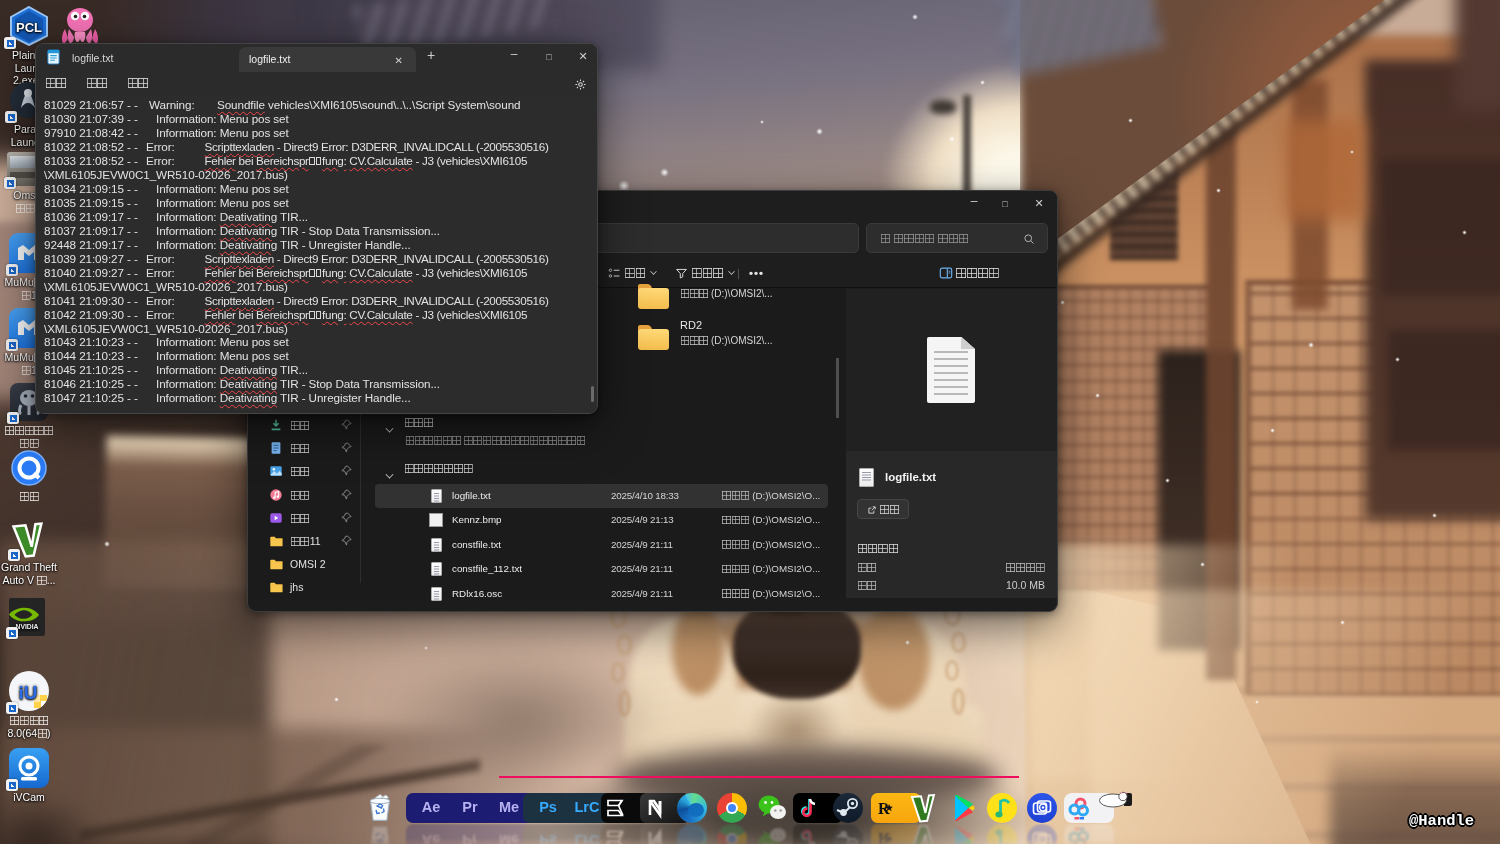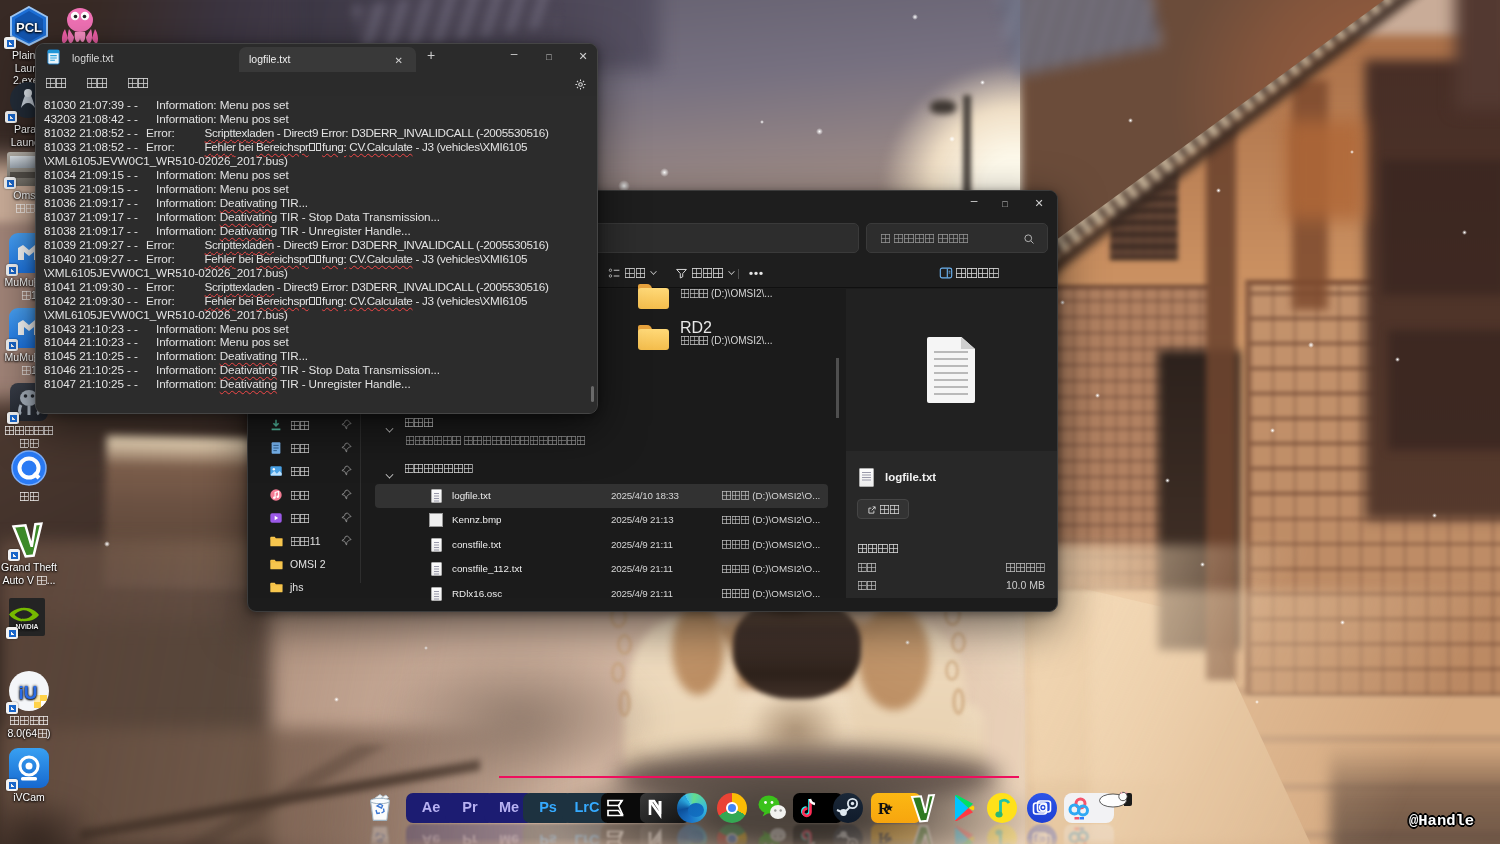--- a/index.html
+++ b/index.html
@@ -473,21 +473,21 @@
               <div class="fr"></div>
             </div>
           </div>
           <div style="position:absolute;left:319px;top:-1px;font-size:10px;color:#d6d6d6"><i class="k"></i><i class="k"></i><i class="k"></i> (D:)\OMSI2\...</div>
           <div style="position:absolute;left:277px;top:36px">
             <div class="folder">
               <div class="bk"></div>
               <div class="fr"></div>
             </div>
           </div>
-          <div style="position:absolute;left:319px;top:30px;font-size:16px">RD2</div>
+          <div style="position:absolute;left:319px;top:30px;font-size:11px">RD2</div>
           <div style="position:absolute;left:319px;top:46px;font-size:10px;color:#d6d6d6"><i class="k"></i><i class="k"></i><i class="k"></i> (D:)\OMSI2\...</div>
           <div style="position:absolute;left:25px;top:129px"><span class="chev"></span></div>
           <div style="position:absolute;left:43px;top:127px;font-size:10.5px;font-weight:bold"><i class="k"></i><i class="k"></i><i class="k"></i></div>
           <div style="position:absolute;left:44px;top:146px;font-size:10px;color:#a8a8a8"><i class="k"></i><i class="k"></i><i class="k"></i><i class="k"></i><i class="k"></i><i class="k"></i> <i class="k"></i><i class="k"></i><i class="k"></i><i class="k"></i><i class="k"></i><i class="k"></i><i class="k"></i><i class="k"></i><i class="k"></i><i class="k"></i><i class="k"></i><i class="k"></i><i class="k"></i></div>
           <div style="position:absolute;left:25px;top:175px"><span class="chev"></span></div>
           <div style="position:absolute;left:43px;top:173px;font-size:10.5px;font-weight:bold"><i class="k"></i><i class="k"></i><i class="k"></i><i class="k"></i><i class="k"></i><i class="k"></i><i class="k"></i></div>
           <div class="frow" style="top:194.5px;background:#323232;border-radius:4px;">
             <div class="fico docic"></div>
             <span class="fname">logfile.txt</span>
             <span class="fdate">2025/4/10 18:33</span>
@@ -556,30 +556,31 @@
         <span style="position:absolute;left:9px;top:5px"><i class="k"></i><i class="k"></i></span>
         <span style="position:absolute;left:50px;top:5px"><i class="k"></i><i class="k"></i></span>
         <span style="position:absolute;left:91px;top:5px"><i class="k"></i><i class="k"></i></span>
         <svg style="position:absolute;right:10px;top:6px" width="13" height="13" viewBox="0 0 16 16">
           <circle cx="8" cy="8" r="2.2" fill="none" stroke="#ddd" stroke-width="1.3"></circle>
           <path d="M8 1.8v2M8 12.2v2M1.8 8h2M12.2 8h2M3.6 3.6l1.4 1.4M11 11l1.4 1.4M12.4 3.6L11 5M5 11l-1.4 1.4" stroke="#ddd" stroke-width="1.3"></path>
         </svg>
       </div>
       <div class="edit">
         <div style="position:absolute;left:0;top:2px;width:100%">
+          <div class="ln"><span class="s" style="left:8px">81029 21:06:57 - -</span><span class="s" style="left:113px">Warning:</span><span class="s" style="left:181px"><u>Soundfile</u> vehicles\XMI6105\sound\..\..\Script System\sound</span></div>
           <div class="ln"><span class="s" style="left:8px">81030 21:07:39 - -</span><span class="s" style="left:120px">Information: Menu pos set</span></div>
-          <div class="ln"><span class="s" style="left:8px">43203 21:08:42 - -</span><span class="s" style="left:120px">Information: Menu pos set</span></div>
+          <div class="ln"><span class="s" style="left:8px">97910 21:08:42 - -</span><span class="s" style="left:120px">Information: Menu pos set</span></div>
           <div class="ln"><span class="s" style="left:8px">81032 21:08:52 - -</span><span class="s" style="left:110px">Error:</span><span class="s w" style="left:168.5px"><u>Scripttexladen</u> - Direct9 Error: D3DERR_INVALIDCALL (-2005530516)</span></div>
           <div class="ln"><span class="s" style="left:8px">81033 21:08:52 - -</span><span class="s" style="left:110px">Error:</span><span class="s w" style="left:168.5px"><u>Fehler</u> bei <u>Bereichspr<i class="tofu"></i><i class="tofu"></i>fung:</u> <u>CV.Calculate</u> - J3 (vehicles\XMI6105</span></div>
           <div class="ln"><span class="s" style="left:8px">\XML6105JEVW0C1_WR510-02026_2017.bus)</span></div>
           <div class="ln"><span class="s" style="left:8px">81034 21:09:15 - -</span><span class="s" style="left:120px">Information: Menu pos set</span></div>
           <div class="ln"><span class="s" style="left:8px">81035 21:09:15 - -</span><span class="s" style="left:120px">Information: Menu pos set</span></div>
           <div class="ln"><span class="s" style="left:8px">81036 21:09:17 - -</span><span class="s" style="left:120px">Information: <u>Deativating</u> TIR...</span></div>
           <div class="ln"><span class="s" style="left:8px">81037 21:09:17 - -</span><span class="s" style="left:120px">Information: <u>Deativating</u> TIR - Stop Data Transmission...</span></div>
-          <div class="ln"><span class="s" style="left:8px">81038 21:09:17 - -</span><span class="s" style="left:120px">Information: <u>Deativating</u> TIR - Unregister Handle...</span></div>
+          <div class="ln"><span class="s" style="left:8px">92448 21:09:17 - -</span><span class="s" style="left:120px">Information: <u>Deativating</u> TIR - Unregister Handle...</span></div>
           <div class="ln"><span class="s" style="left:8px">81039 21:09:27 - -</span><span class="s" style="left:110px">Error:</span><span class="s w" style="left:168.5px"><u>Scripttexladen</u> - Direct9 Error: D3DERR_INVALIDCALL (-2005530516)</span></div>
           <div class="ln"><span class="s" style="left:8px">81040 21:09:27 - -</span><span class="s" style="left:110px">Error:</span><span class="s w" style="left:168.5px"><u>Fehler</u> bei <u>Bereichspr<i class="tofu"></i><i class="tofu"></i>fung:</u> <u>CV.Calculate</u> - J3 (vehicles\XMI6105</span></div>
           <div class="ln"><span class="s" style="left:8px">\XML6105JEVW0C1_WR510-02026_2017.bus)</span></div>
           <div class="ln"><span class="s" style="left:8px">81041 21:09:30 - -</span><span class="s" style="left:110px">Error:</span><span class="s w" style="left:168.5px"><u>Scripttexladen</u> - Direct9 Error: D3DERR_INVALIDCALL (-2005530516)</span></div>
           <div class="ln"><span class="s" style="left:8px">81042 21:09:30 - -</span><span class="s" style="left:110px">Error:</span><span class="s w" style="left:168.5px"><u>Fehler</u> bei <u>Bereichspr<i class="tofu"></i><i class="tofu"></i>fung:</u> <u>CV.Calculate</u> - J3 (vehicles\XMI6105</span></div>
           <div class="ln"><span class="s" style="left:8px">\XML6105JEVW0C1_WR510-02026_2017.bus)</span></div>
           <div class="ln"><span class="s" style="left:8px">81043 21:10:23 - -</span><span class="s" style="left:120px">Information: Menu pos set</span></div>
           <div class="ln"><span class="s" style="left:8px">81044 21:10:23 - -</span><span class="s" style="left:120px">Information: Menu pos set</span></div>
           <div class="ln"><span class="s" style="left:8px">81045 21:10:25 - -</span><span class="s" style="left:120px">Information: <u>Deativating</u> TIR...</span></div>
           <div class="ln"><span class="s" style="left:8px">81046 21:10:25 - -</span><span class="s" style="left:120px">Information: <u>Deativating</u> TIR - Stop Data Transmission...</span></div>

